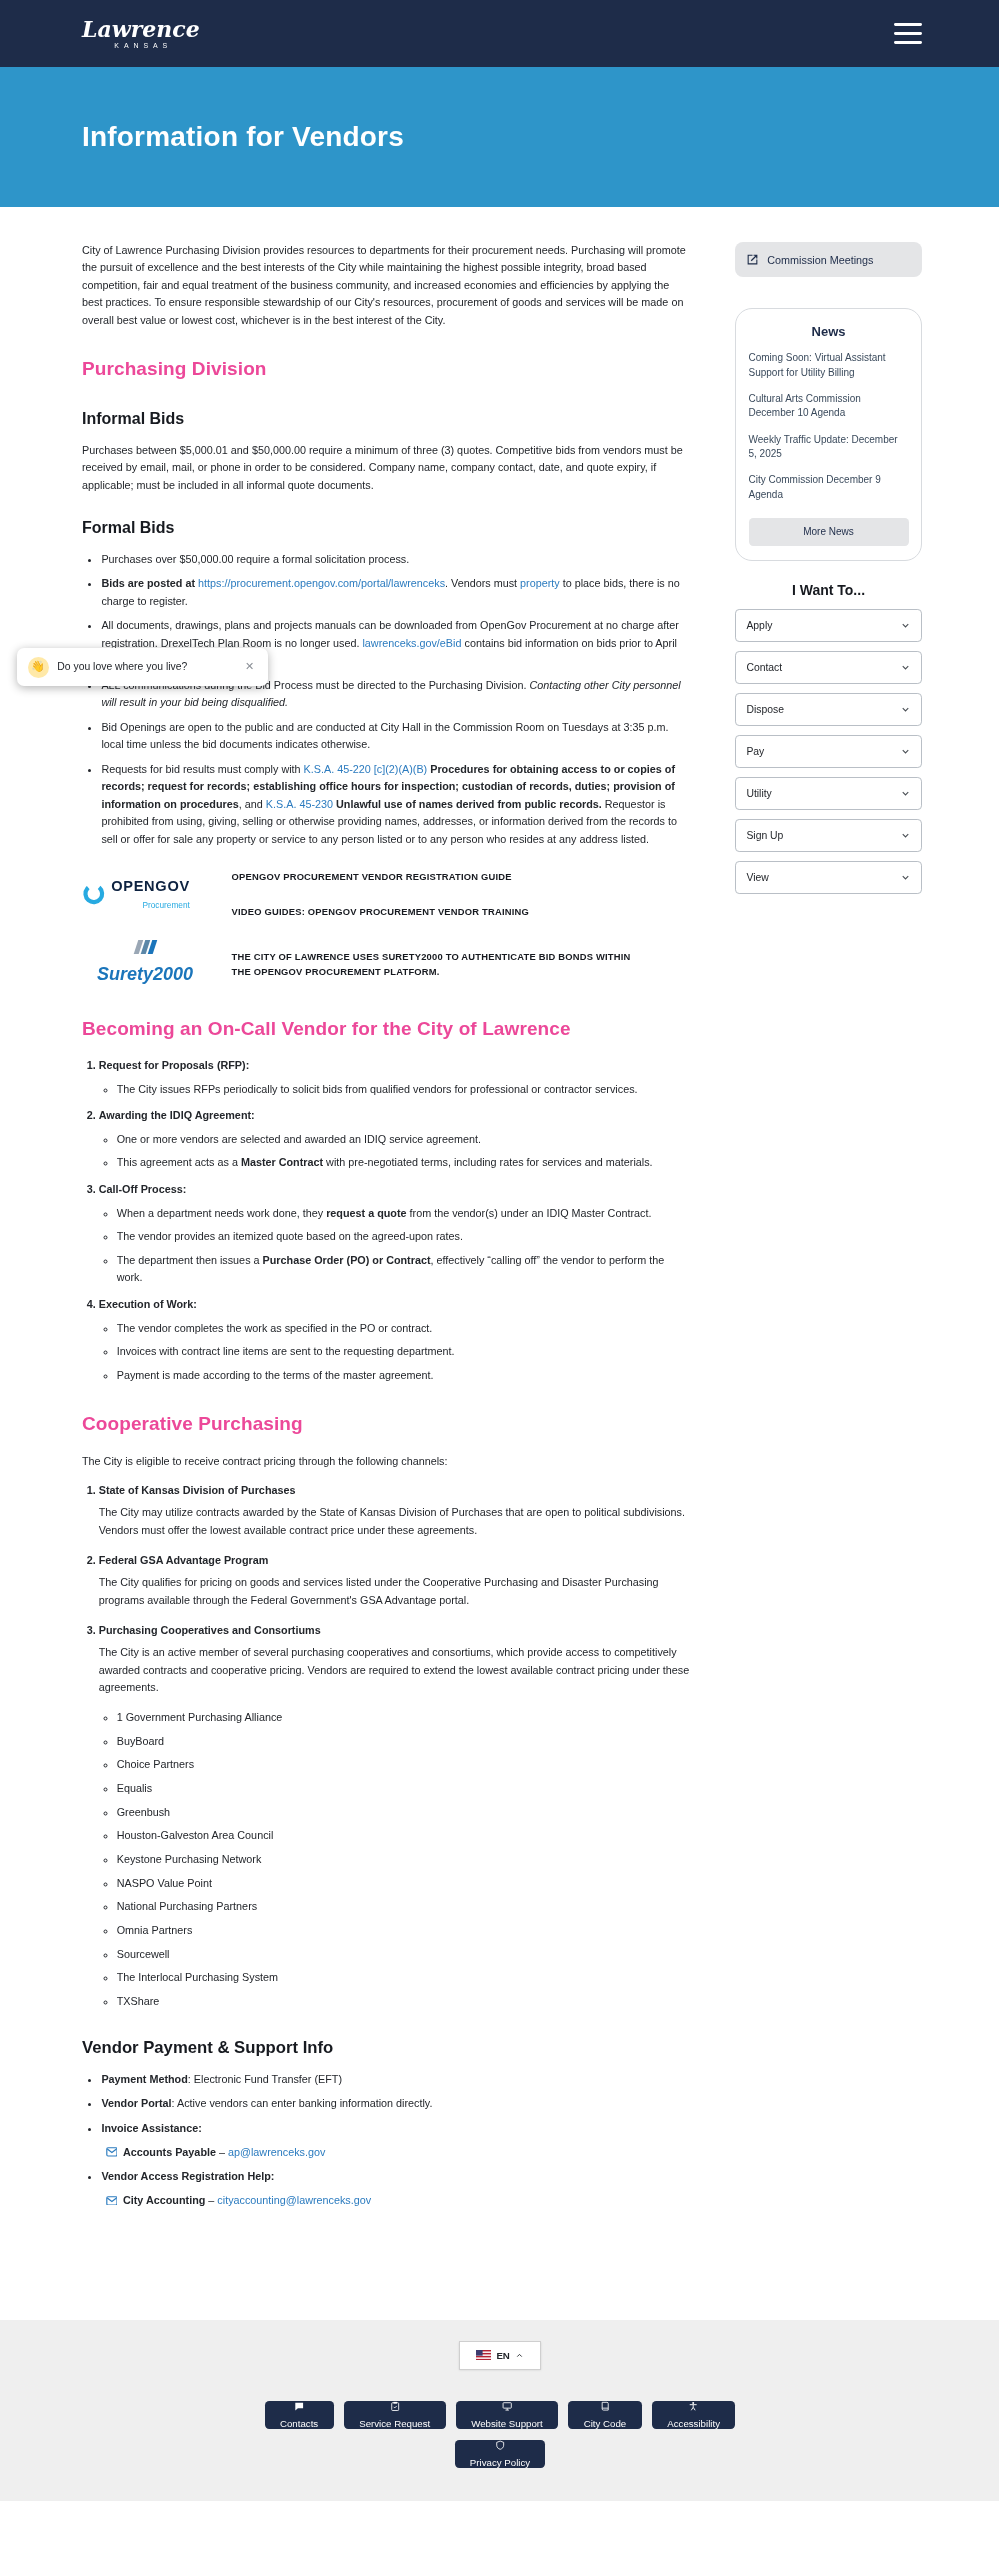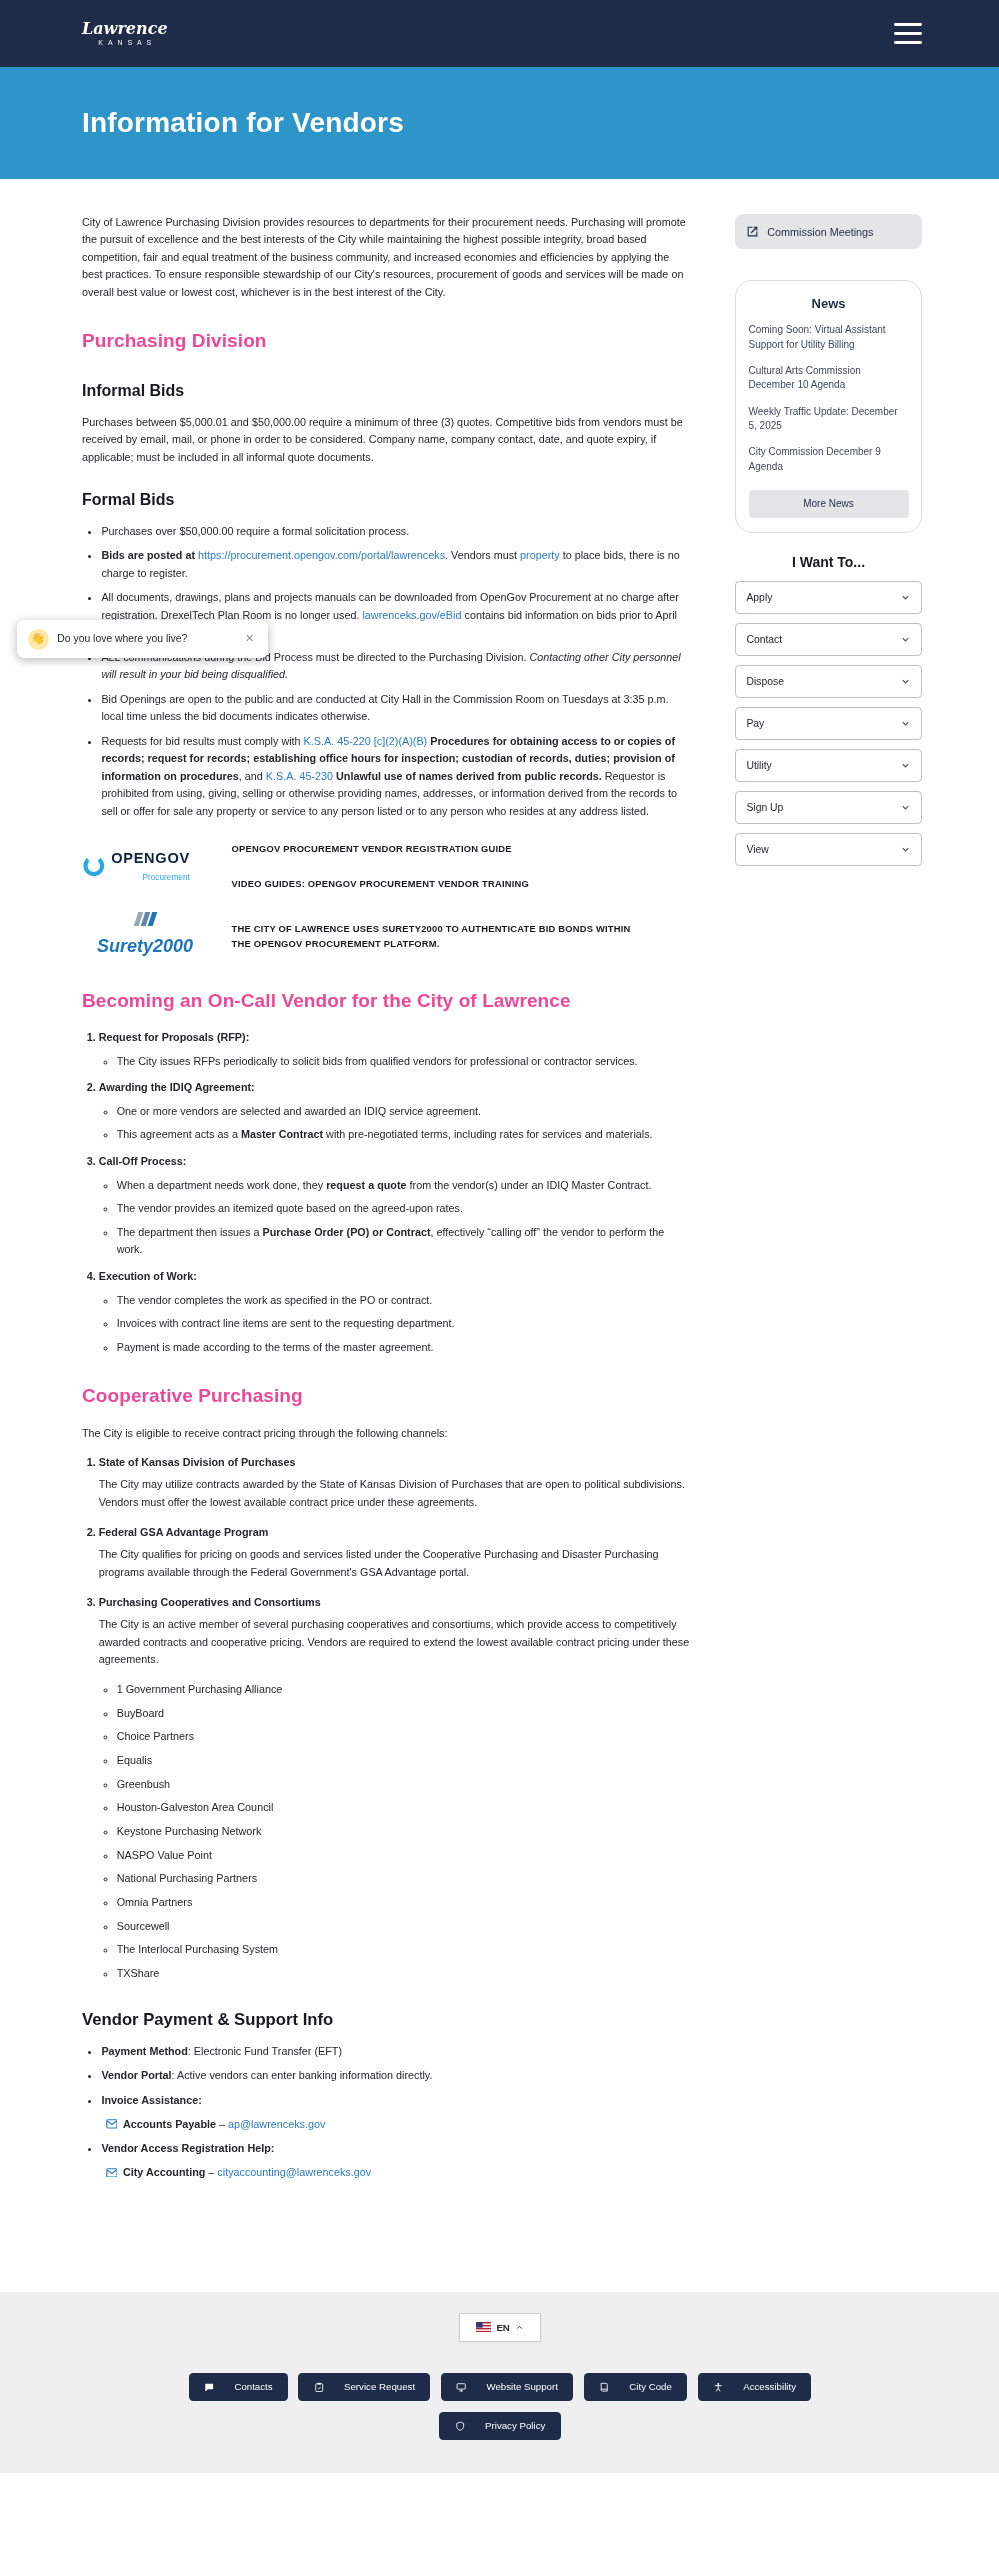--- a/index.html
+++ b/index.html
@@ -2,27 +2,27 @@
 <html style="font-size:11px"><head>
 <meta charset="utf-8">
 <style>
   * { margin:0; padding:0; box-sizing:border-box; }
   html,body { background:#ffffff; }
   body { width:1000px; font-family:"Liberation Sans", sans-serif; color:#23262b; }
 
   
   .navbar { height:67px; background:#1e2c49; display:flex; align-items:center; justify-content:space-between; padding:0 78px 0 82px; }
   .logo { display:flex; flex-direction:column; align-items:center; color:#fff; cursor:pointer; }
-  .logo-name { font-family:"DejaVu Serif", serif; font-style:italic; font-weight:bold; font-size:16px; line-height:1; }
+  .logo-name { font-family:"DejaVu Serif", serif; font-style:italic; font-weight:bold; font-size:22px; line-height:1; }
   .logo-sub { font-size:7px; letter-spacing:4.9px; margin-top:2.1px; padding-left:4.9px; }
   .menu-btn { width:28px; height:21px; display:flex; flex-direction:column; justify-content:space-between; cursor:pointer; }
   .menu-btn span { display:block; height:2.8px; border-radius:1.4px; background:#fff; }
 
   
-  .hero { height:112px; background:#2e95c9; display:flex; align-items:center; padding:0 82px; }
+  .hero { height:140px; background:#2e95c9; display:flex; align-items:center; padding:0 82px; }
   .hero-title { color:#ffffff; font-size:28px; font-weight:bold; letter-spacing:0.2px; }
 
   
   .container { display:flex; gap:43px; padding:35px 78px 49px 82px; position:relative; }
   .main { width:610px; font-size:10.8px; line-height:1.62; color:#23262b; }
   .sidebar { width:187px; flex-shrink:0; }
 
   .main p { margin-bottom:11.8px; }
   h2.sec { font-size:19px; color:#ec4899; margin:25px 0 12.5px; letter-spacing:0.1px; }
   h3.sub { font-size:16px; color:#171a20; margin:21px 0 9.7px; }
@@ -80,22 +80,22 @@
   .dd { height:33px; border:0.7px solid #b9bfc6; border-radius:4.2px; background:#fff; display:flex; align-items:center;
     justify-content:space-between; padding:0 10.4px; font-size:10.4px; color:#23262b; margin-bottom:9px; cursor:pointer; }
 
   
   .footer { background:#efefef; margin-top:49px; padding:21px 0 33px; }
   .lang-pill { margin:0 auto; width:82px; height:29px; background:#fff; border:0.7px solid #cfcfcf; border-radius:0;
     display:flex; align-items:center; justify-content:center; gap:5.6px; font-size:9.7px; font-weight:bold; color:#23262b;
     box-shadow:0 0.7px 2.1px rgba(0,0,0,.12); cursor:pointer; }
   .fbtn-rows { margin-top:31px; display:flex; flex-direction:column; align-items:center; gap:10.4px; }
   .fbtn-row { display:flex; gap:10.4px; }
-  .fbtn { background:#1e2c49; color:#fff; border-radius:4.2px; height:28.5px; display:flex; align-items:center; gap:20px;
-    padding:0 15.3px; font-size:9.7px; cursor:pointer; }
+  .fbtn { background:#1e2c49; color:#fff; border-radius:4.2px; height:28.5px; display:flex; align-items:center; gap:7px;
+    padding:0 15.3px; font-size:9.7px; cursor:pointer;flex-direction:column; }
   .fbtn svg { flex-shrink:0; }
 </style>
 </head>
 <body>
 
 <div class="navbar">
   <div class="logo">
     <span class="logo-name">Lawrence</span>
     <span class="logo-sub">KANSAS</span>
   </div>

